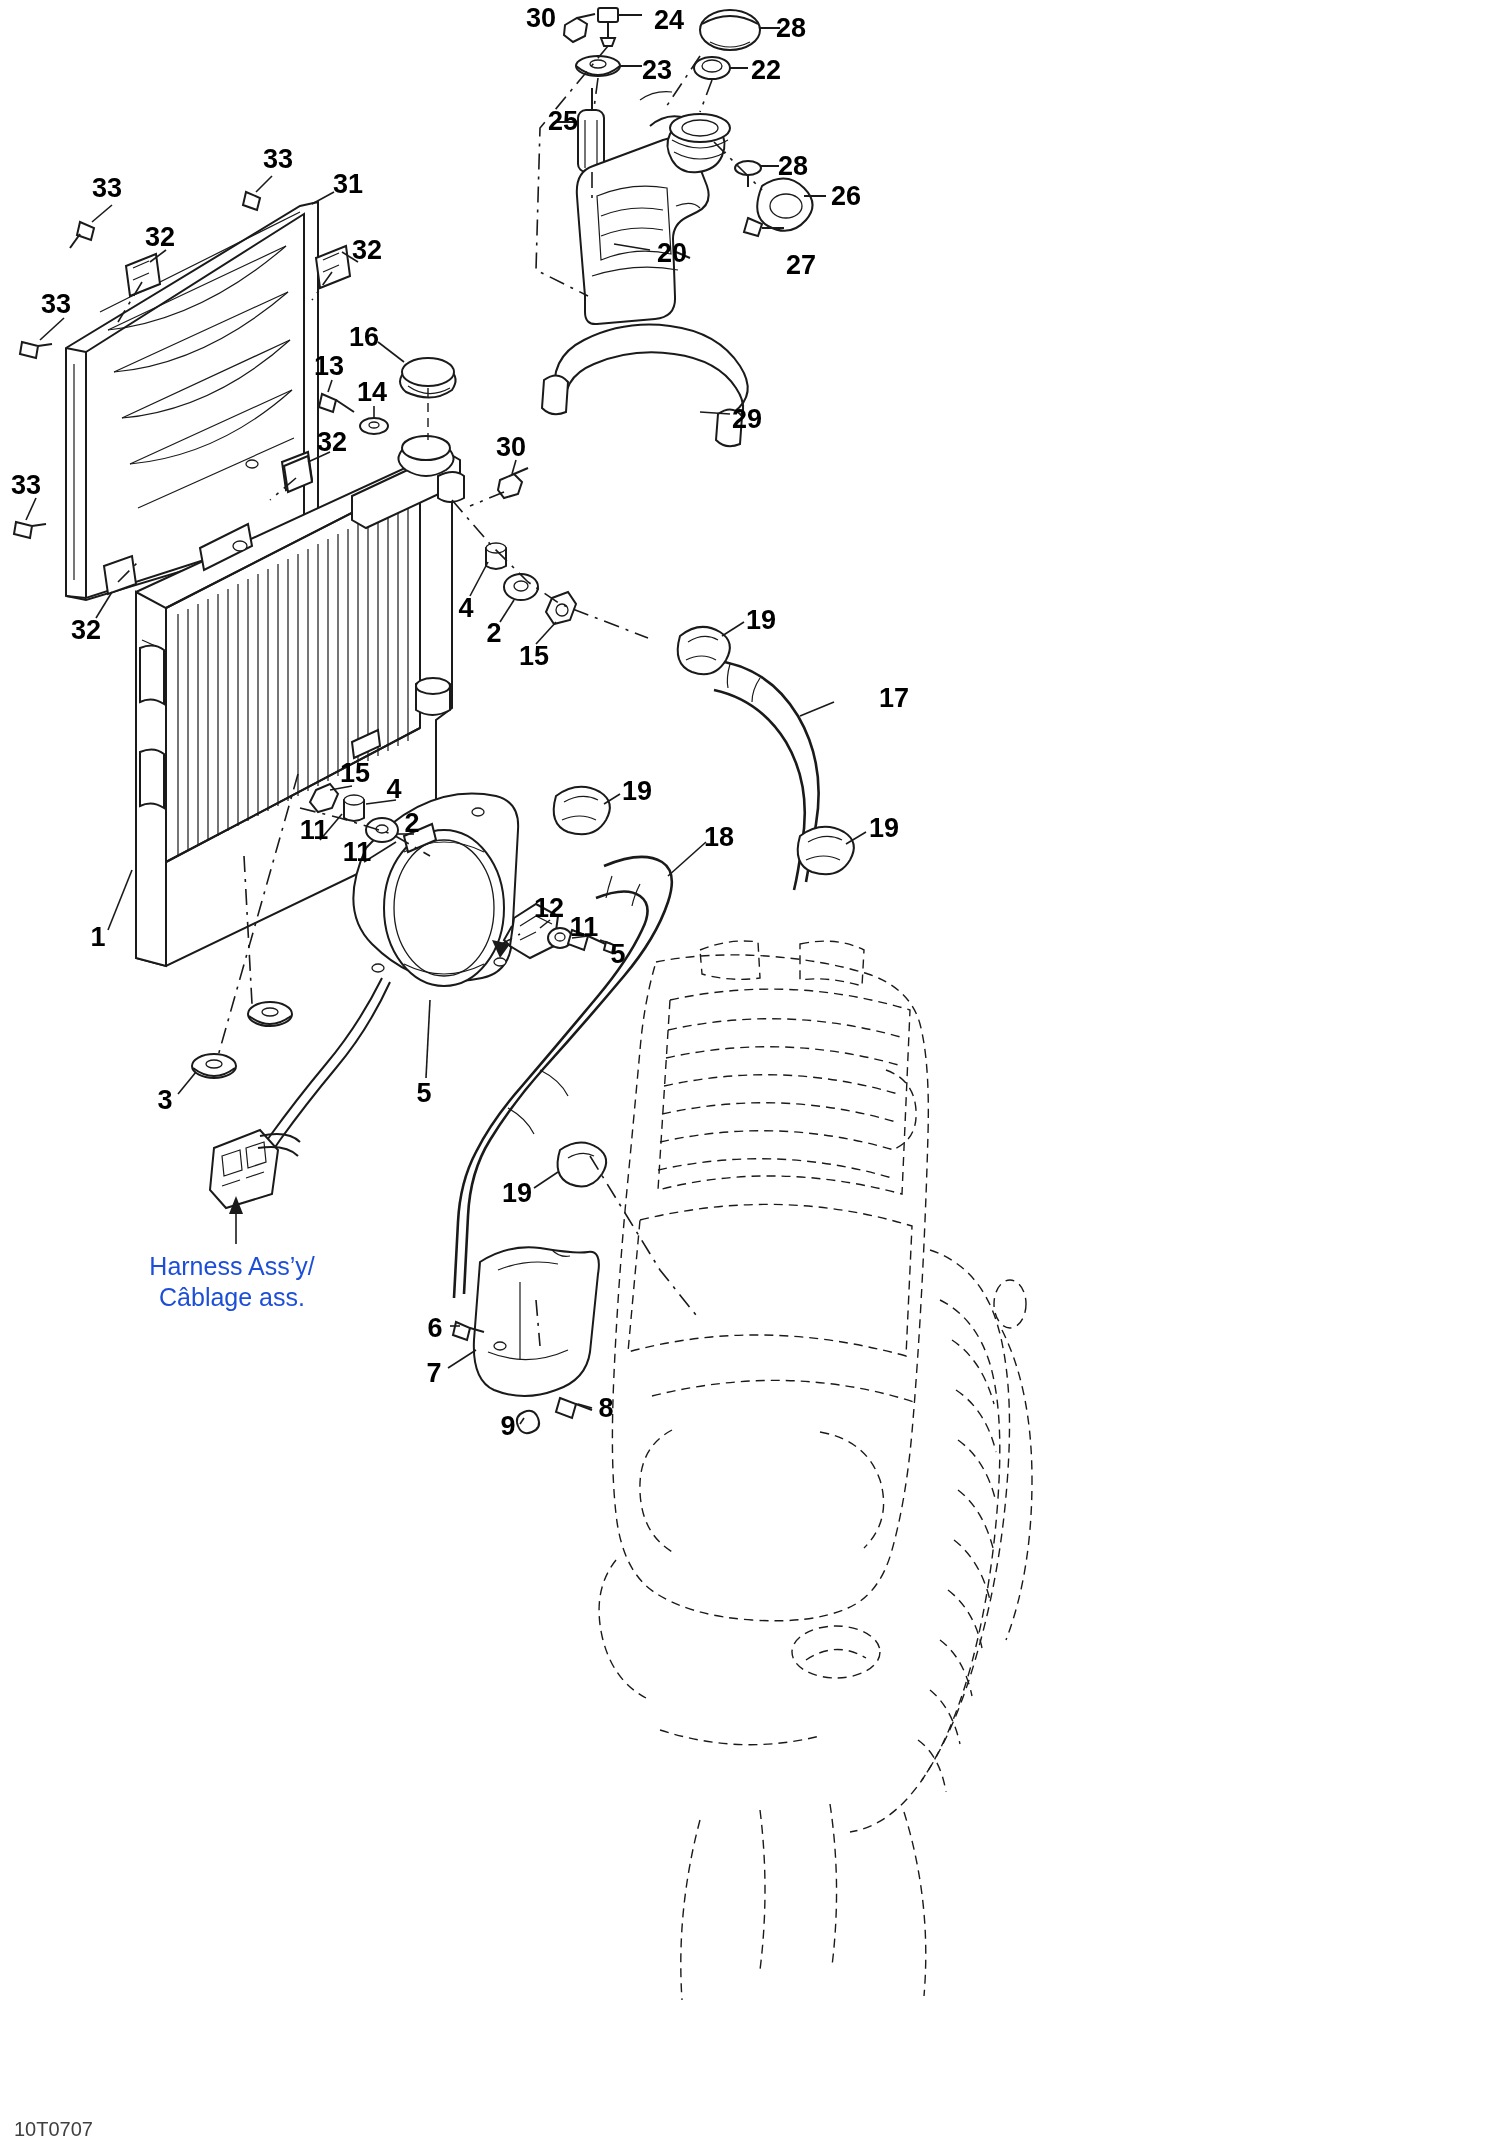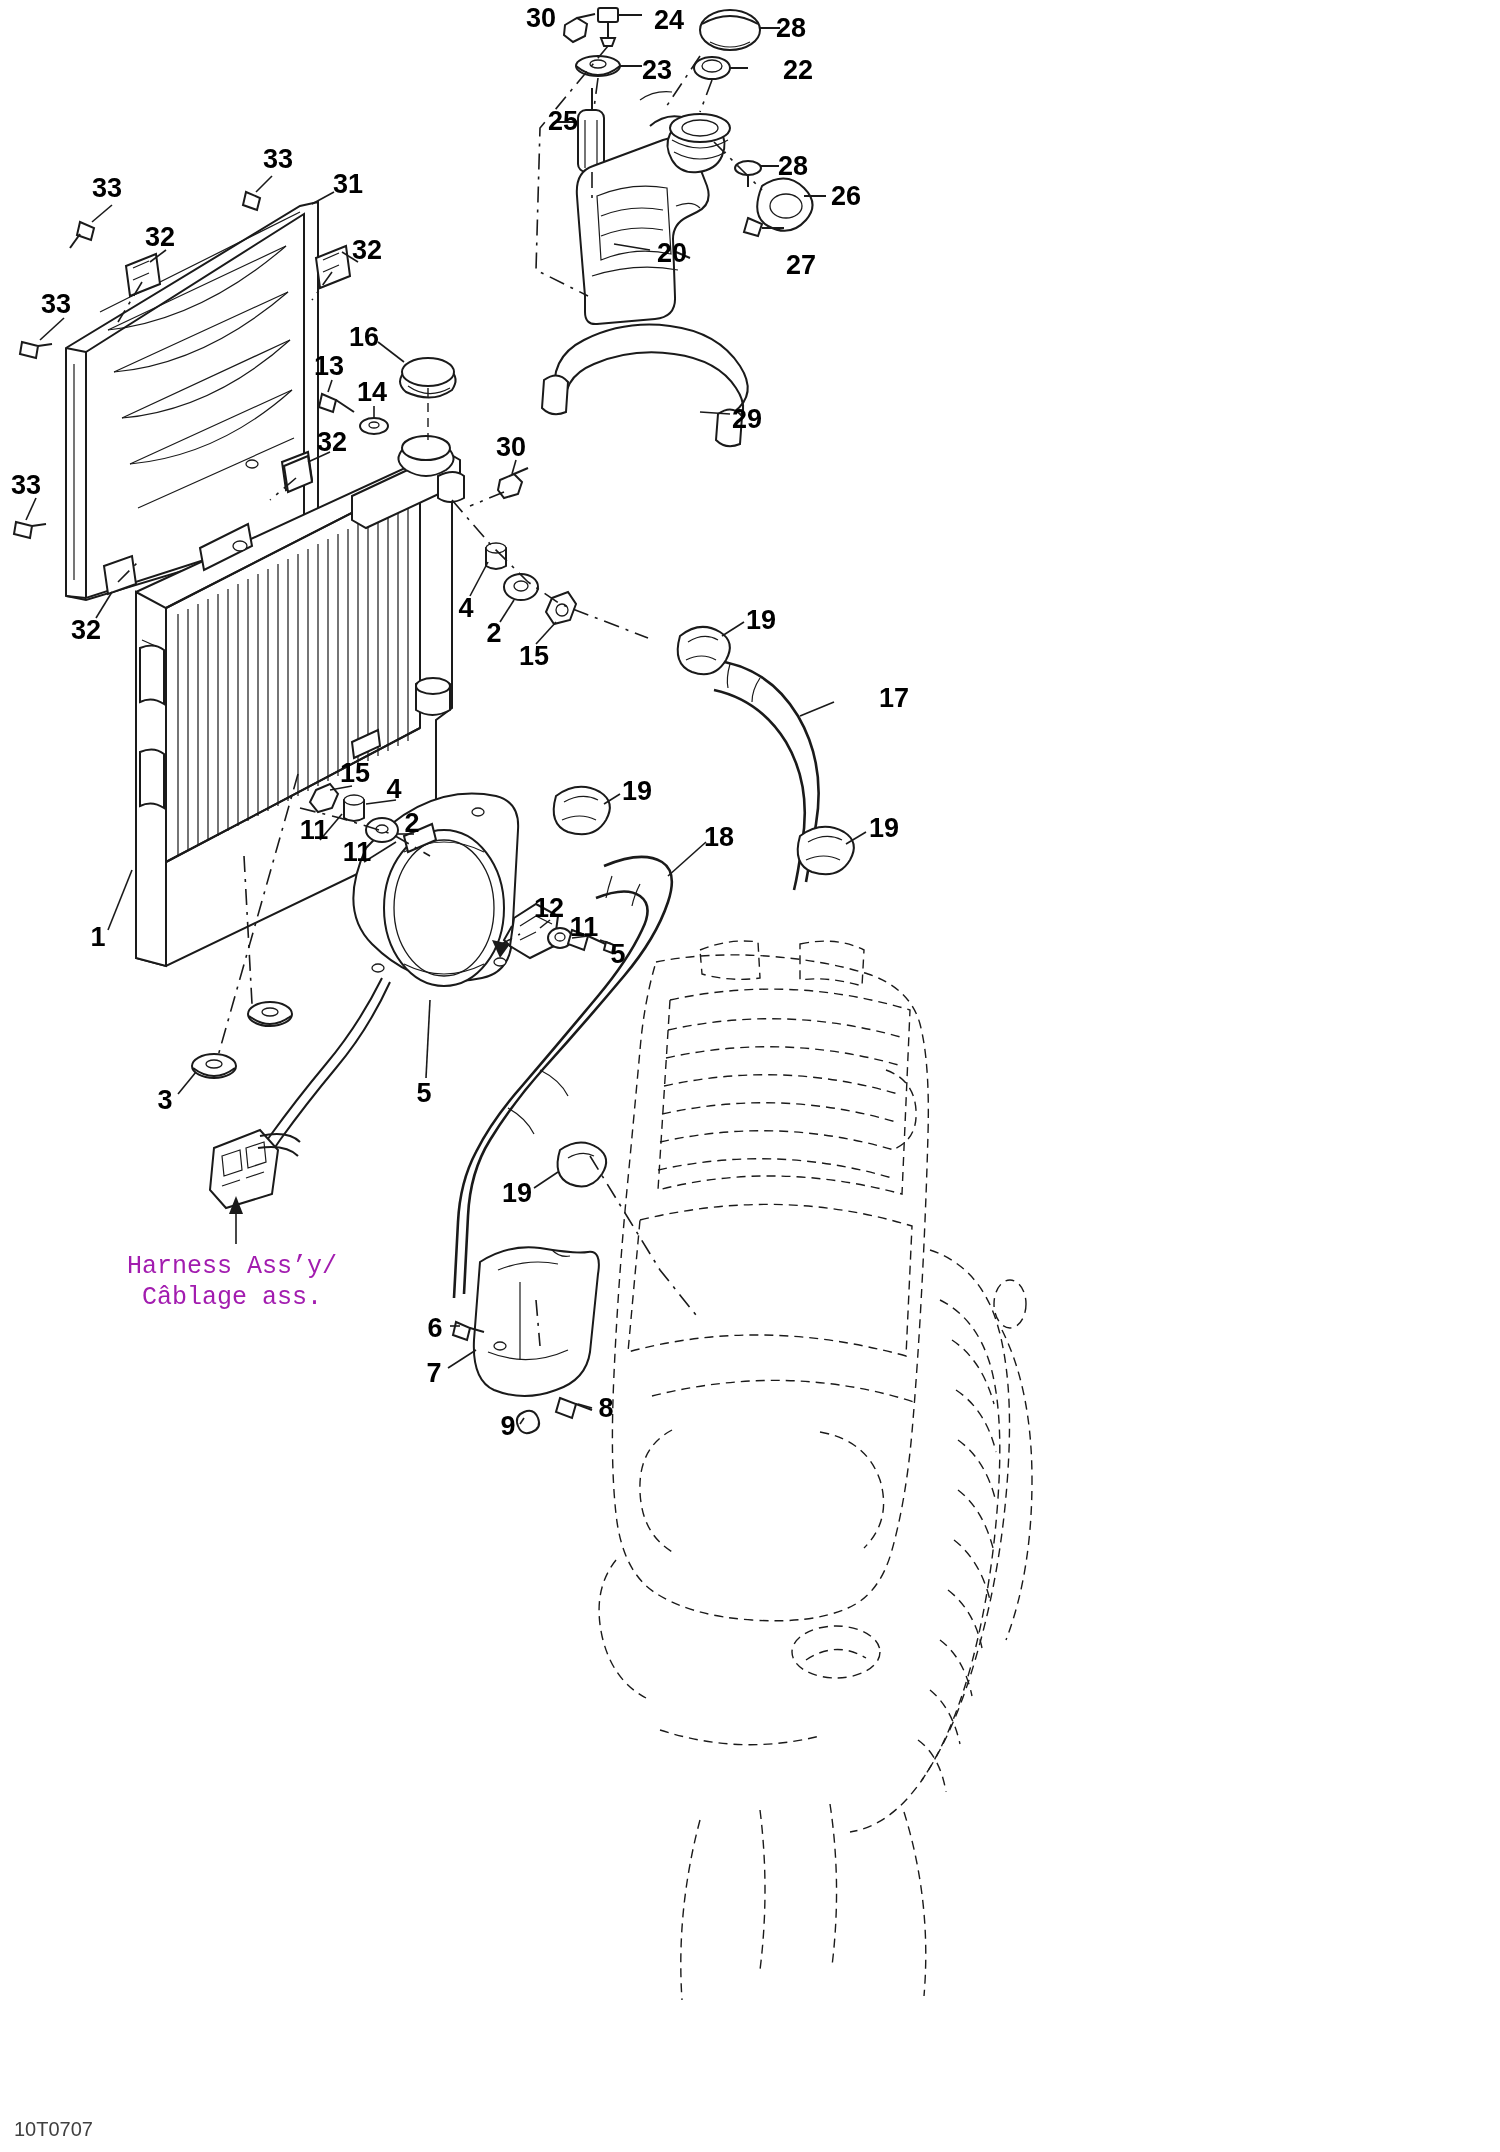--- a/index.html
+++ b/index.html
@@ -30,23 +30,23 @@
     font-family: "Liberation Sans", sans-serif;
     font-size: 27px;
     font-weight: bold;
     color: #000000;
     line-height: 1;
     white-space: nowrap;
     transform: translate(-50%, -50%);
   }
   .note {
     position: absolute;
-    font-family: Liberation Mono, monospace;
+    font-family: Liberation Sans, sans-serif;
     font-size: 25px;
-    color: #a21caf;
+    color: #1d4ed8;
     line-height: 1.25;
     text-align: center;
     white-space: pre-line;
     transform: translate(-50%, -50%);
   }
   .sheet-code {
     position: absolute;
     left: 14px;
     top: 2118px;
     font-family: "Liberation Sans", sans-serif;
@@ -464,21 +464,21 @@
       <path class="dash" d="M592 172 L592 200"></path>
 
       <path class="dash" d="M504 492 L470 506"></path>
     </g>
   </svg>
 
   <div class="callout" style="left:541px; top:18px;">30</div>
   <div class="callout" style="left:669px; top:20px;">24</div>
   <div class="callout" style="left:791px; top:28px;">28</div>
   <div class="callout" style="left:657px; top:70px;">23</div>
-  <div class="callout" style="left:766px; top:70px;margin-left:32px;">22</div>
+  <div class="callout" style="left:766px; top:70px;">22</div>
   <div class="callout" style="left:539px; top:121px;margin-left:24px;">25</div>
   <div class="callout" style="left:793px; top:166px;">28</div>
   <div class="callout" style="left:278px; top:159px;">33</div>
   <div class="callout" style="left:846px; top:196px;">26</div>
   <div class="callout" style="left:348px; top:184px;">31</div>
   <div class="callout" style="left:107px; top:188px;">33</div>
   <div class="callout" style="left:801px; top:233px;margin-top:32px;">27</div>
   <div class="callout" style="left:160px; top:237px;">32</div>
   <div class="callout" style="left:367px; top:250px;">32</div>
   <div class="callout" style="left:672px; top:253px;">20</div>

